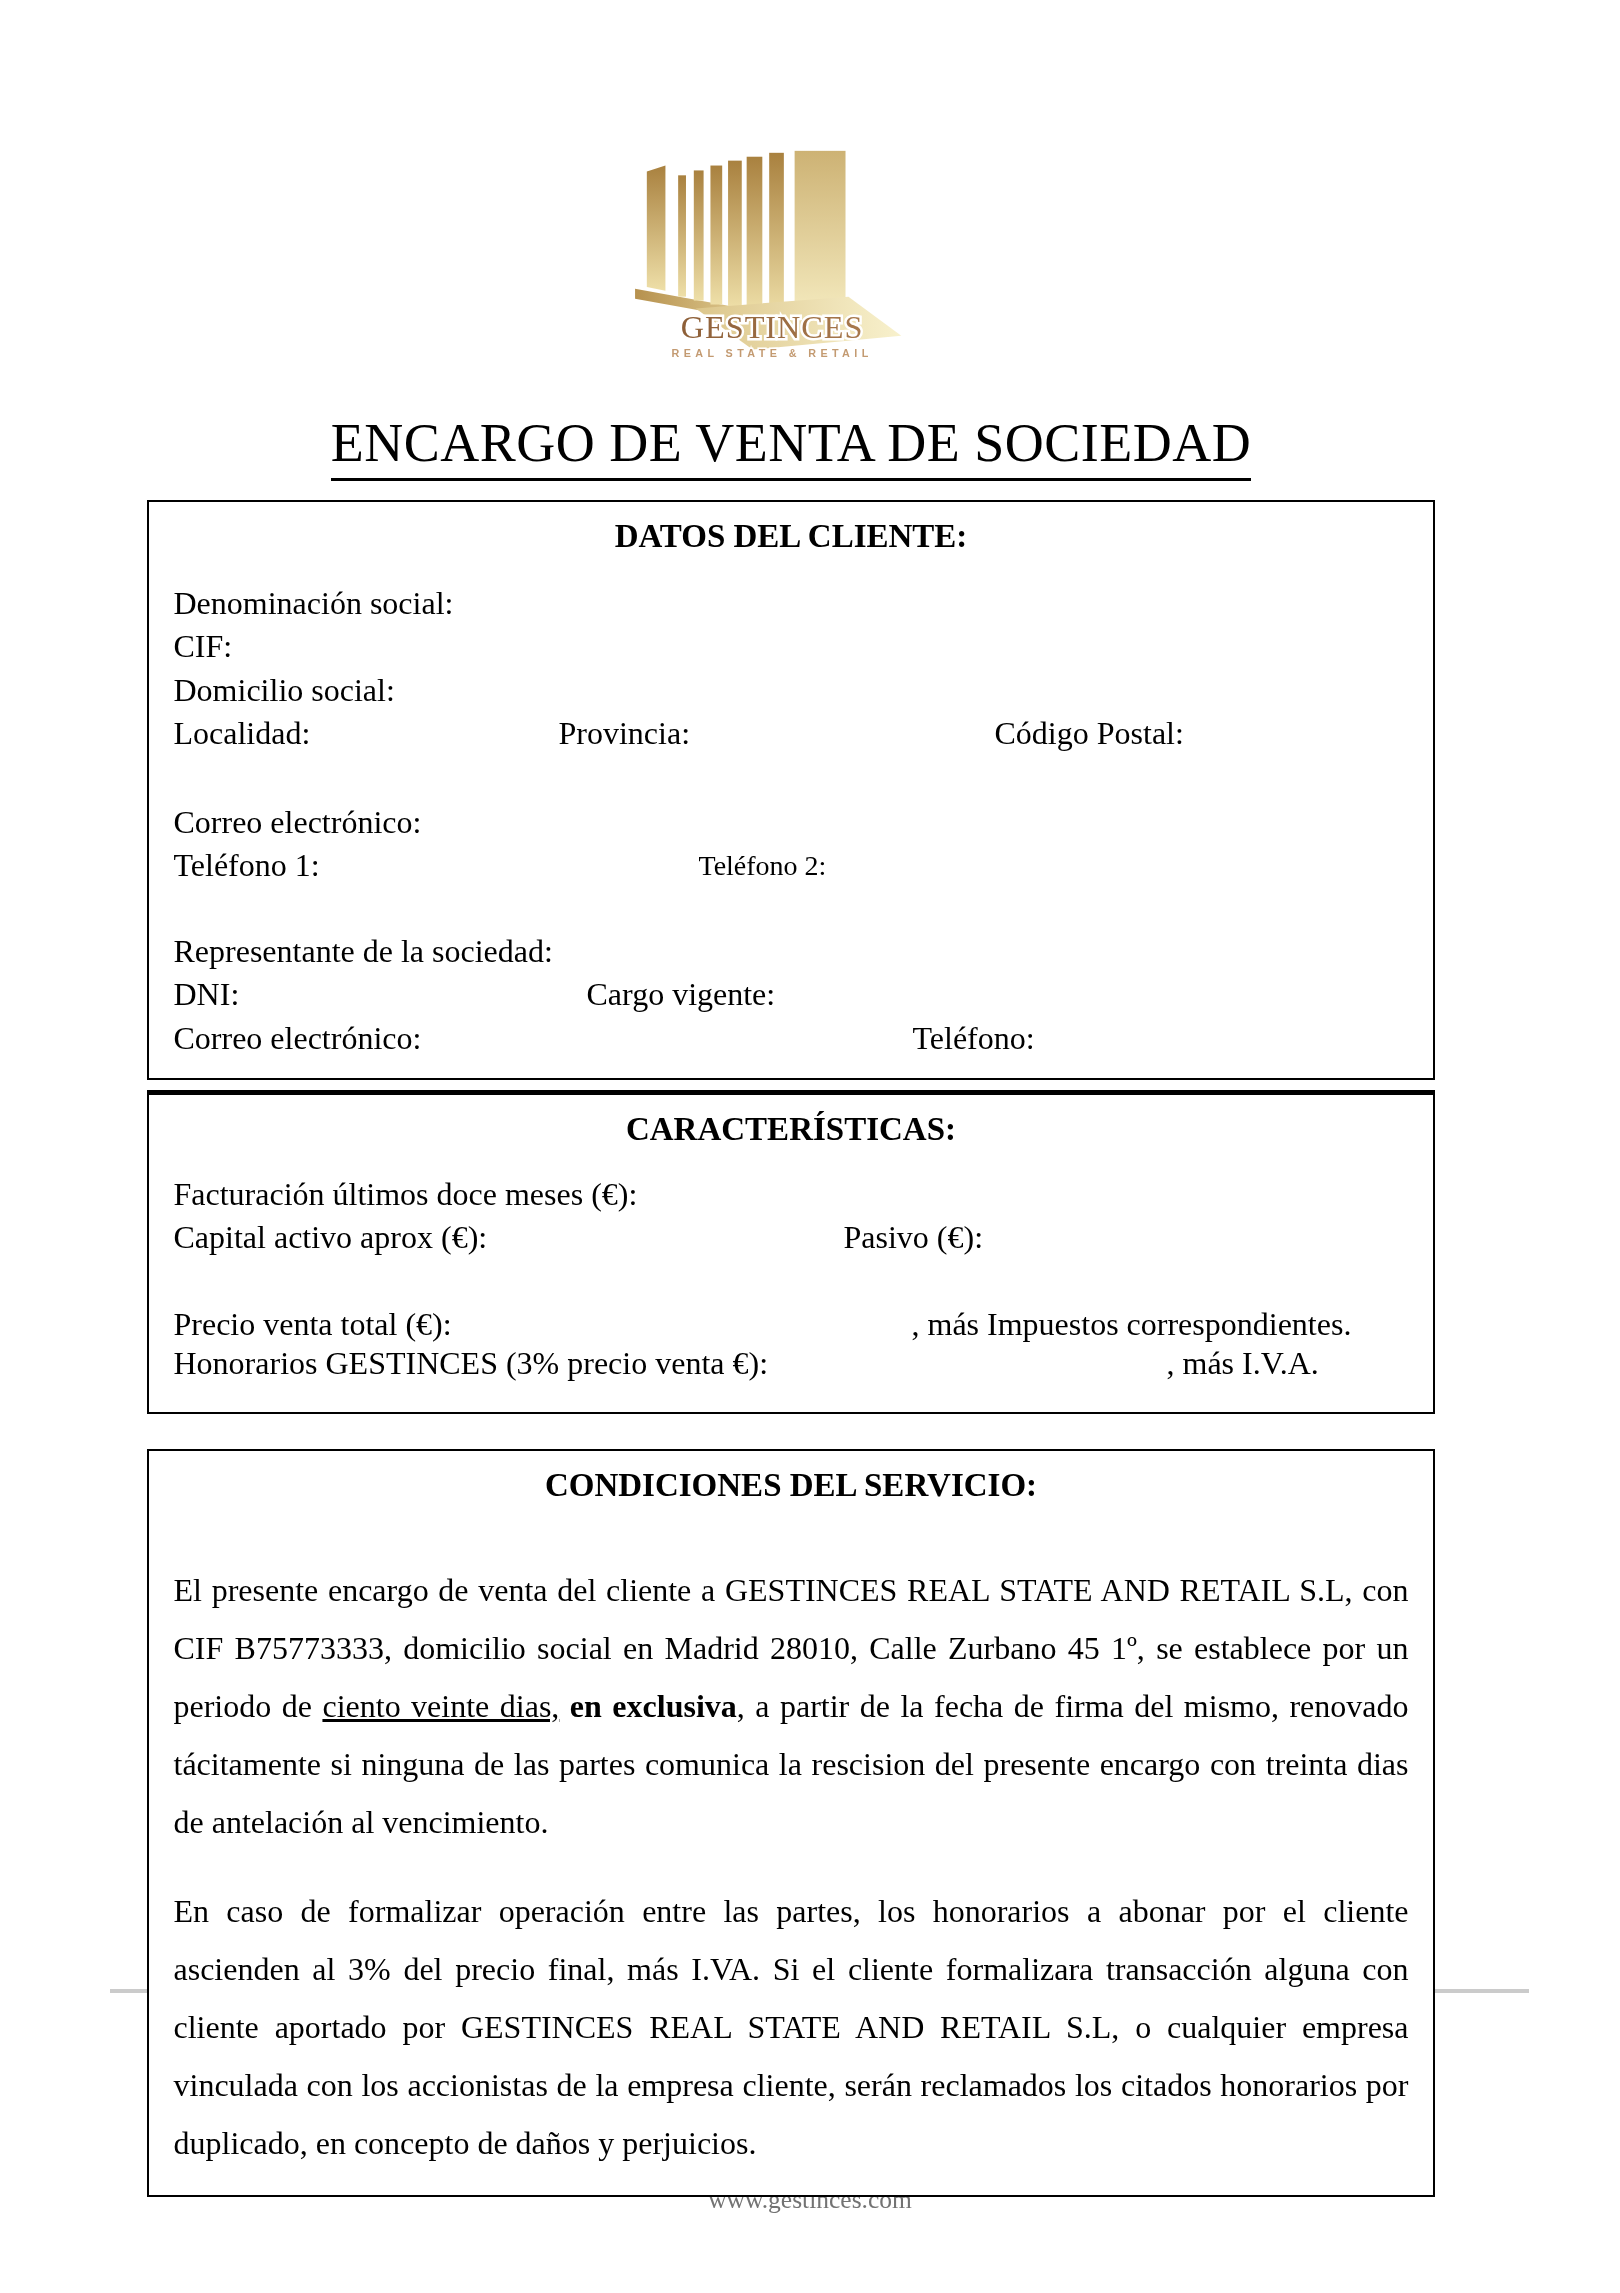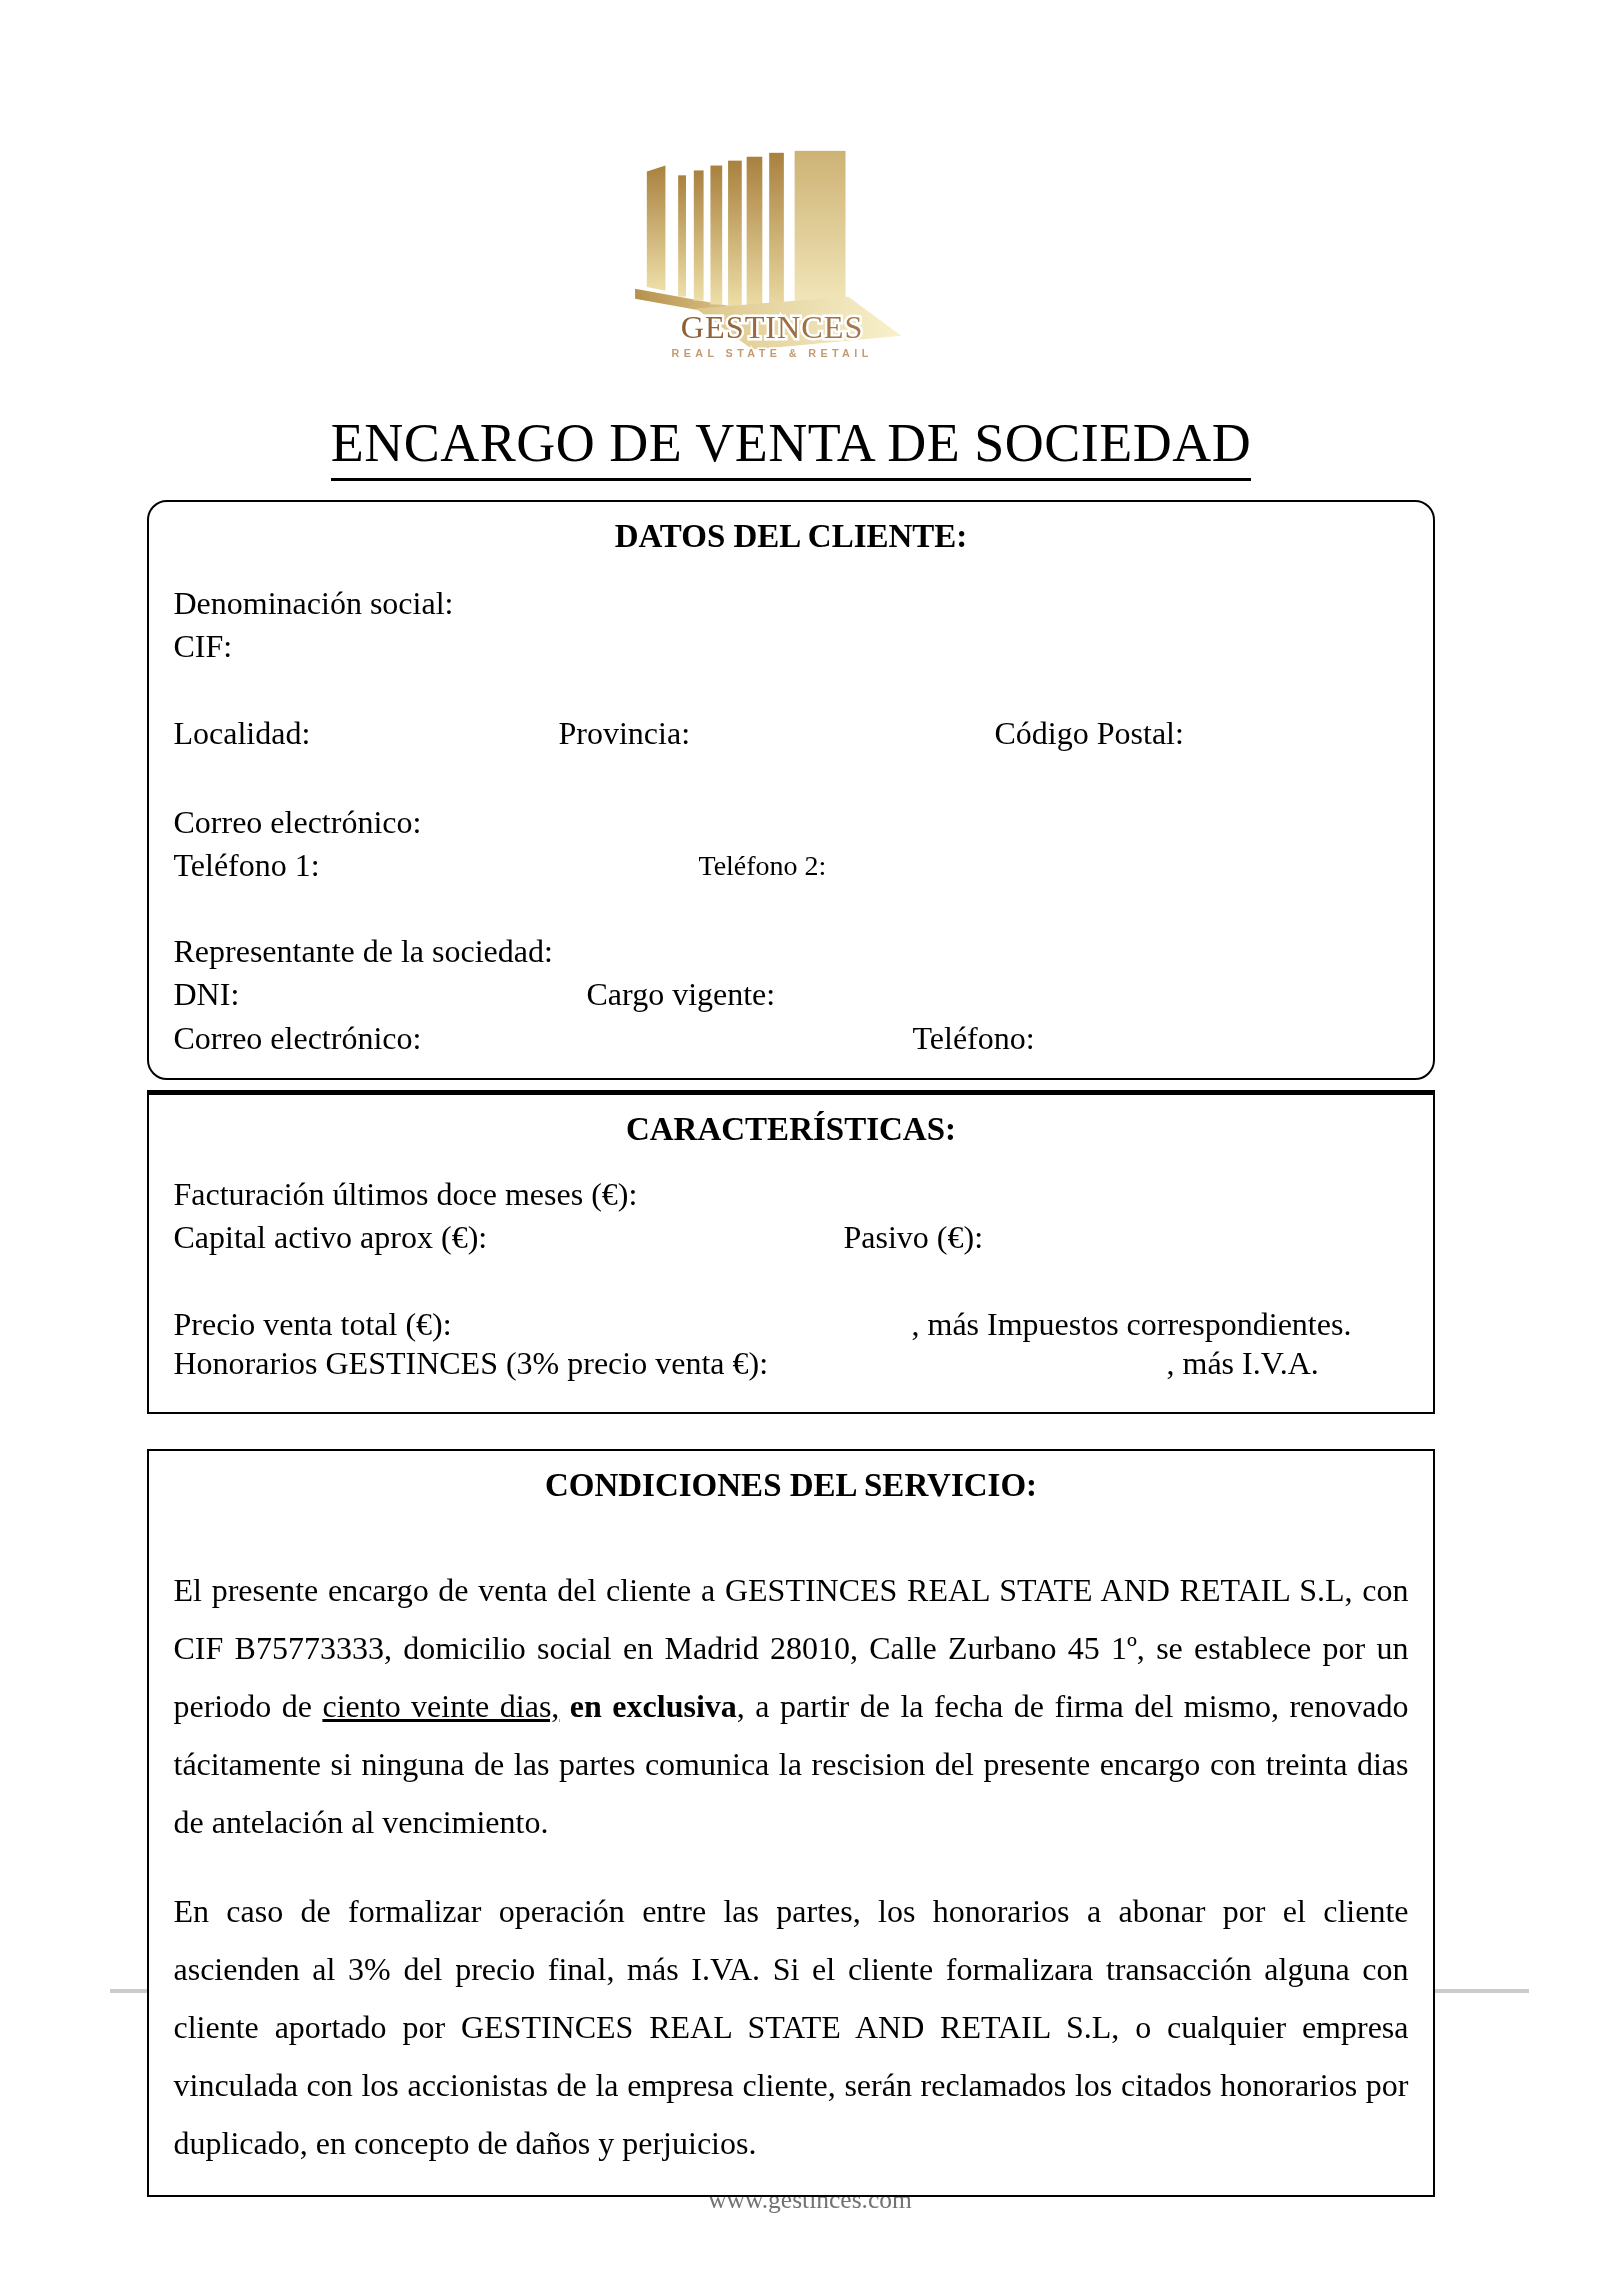--- a/index.html
+++ b/index.html
@@ -19,21 +19,21 @@
     position:absolute;top:412px;left:147px;width:1288px;
     text-align:center;font-size:54px;font-weight:400;
     letter-spacing:0.5px;
   }
   .title span{border-bottom:3.9px solid #000;padding-bottom:4.9px;}
   
   .box{
     position:absolute;left:147px;width:1288px;
     border:2.9px solid #000;box-sizing:border-box;background:#fff;
   }
-  #client-box{top:500px;height:580px;border-radius:20px;}
+  #client-box{top:500px;height:580px;}
   #carac-box{top:1090px;height:324px;border-top-width:5.9px;}
   #cond-box{top:1449px;min-height:545px;padding-bottom:23.5px;height:auto;}
   .box-heading{
     position:absolute;top:15.7px;left:0;right:0;
     text-align:center;font-weight:700;font-size:33px;
   }
   .row{position:absolute;left:24.5px;right:24.5px;height:43px;font-size:32px;white-space:nowrap;}
   .row .at{position:absolute;top:0;}
   .small-lbl{font-size:28px;}
   
@@ -115,20 +115,23 @@
 
   <div class="box" id="client-box">
     <div class="box-heading">DATOS DEL CLIENTE:</div>
 
     <div class="row" style="top:83px">
       <span>Denominación social:</span>
     </div>
     <div class="row" style="top:126px">
       <span>CIF:</span>
     </div>
+    <div class="row" style="top:170px">
+      <span>Domicilio social:</span>
+    </div>
     <div class="row" style="top:213px">
       <span>Localidad:</span>
       <span class="at" style="left:385px">Provincia:</span>
       <span class="at" style="left:821px">Código Postal:</span>
     </div>
     <div class="row" style="top:302px">
       <span>Correo electrónico:</span>
     </div>
     <div class="row" style="top:345px">
       <span>Teléfono 1:</span>

